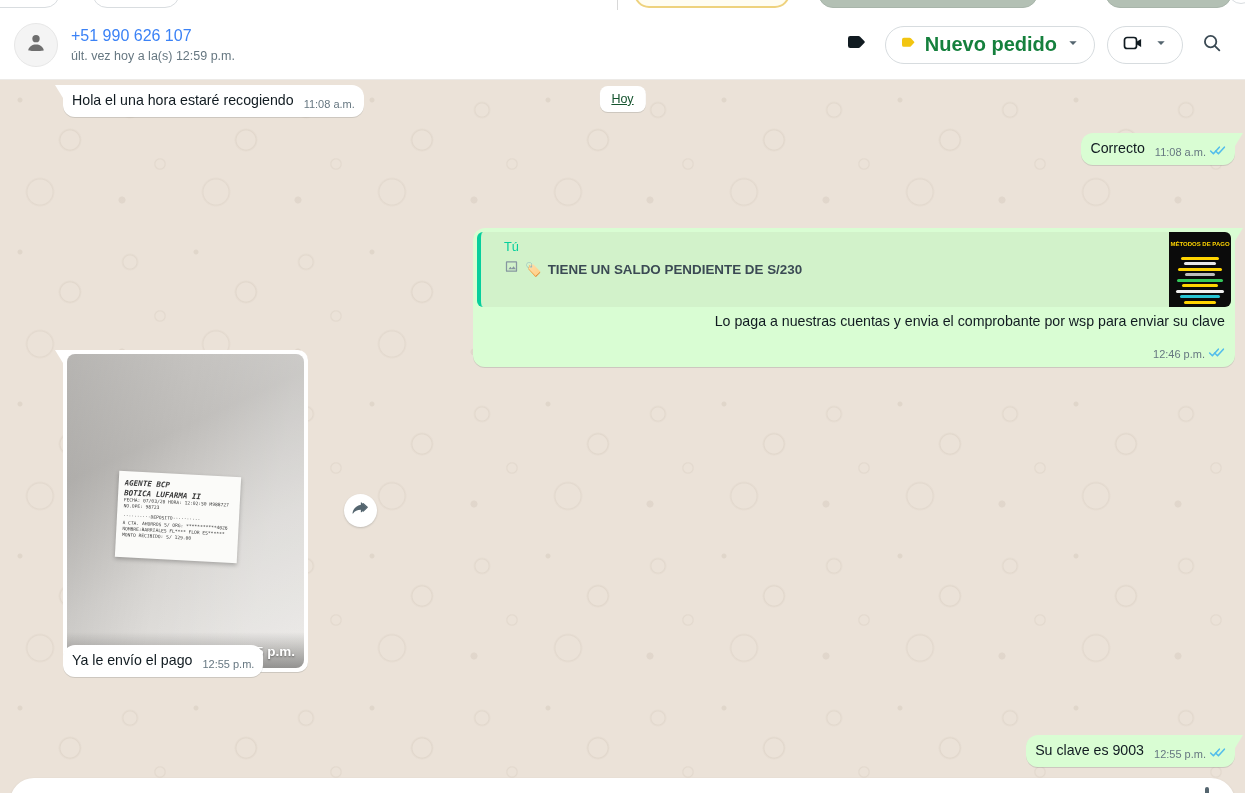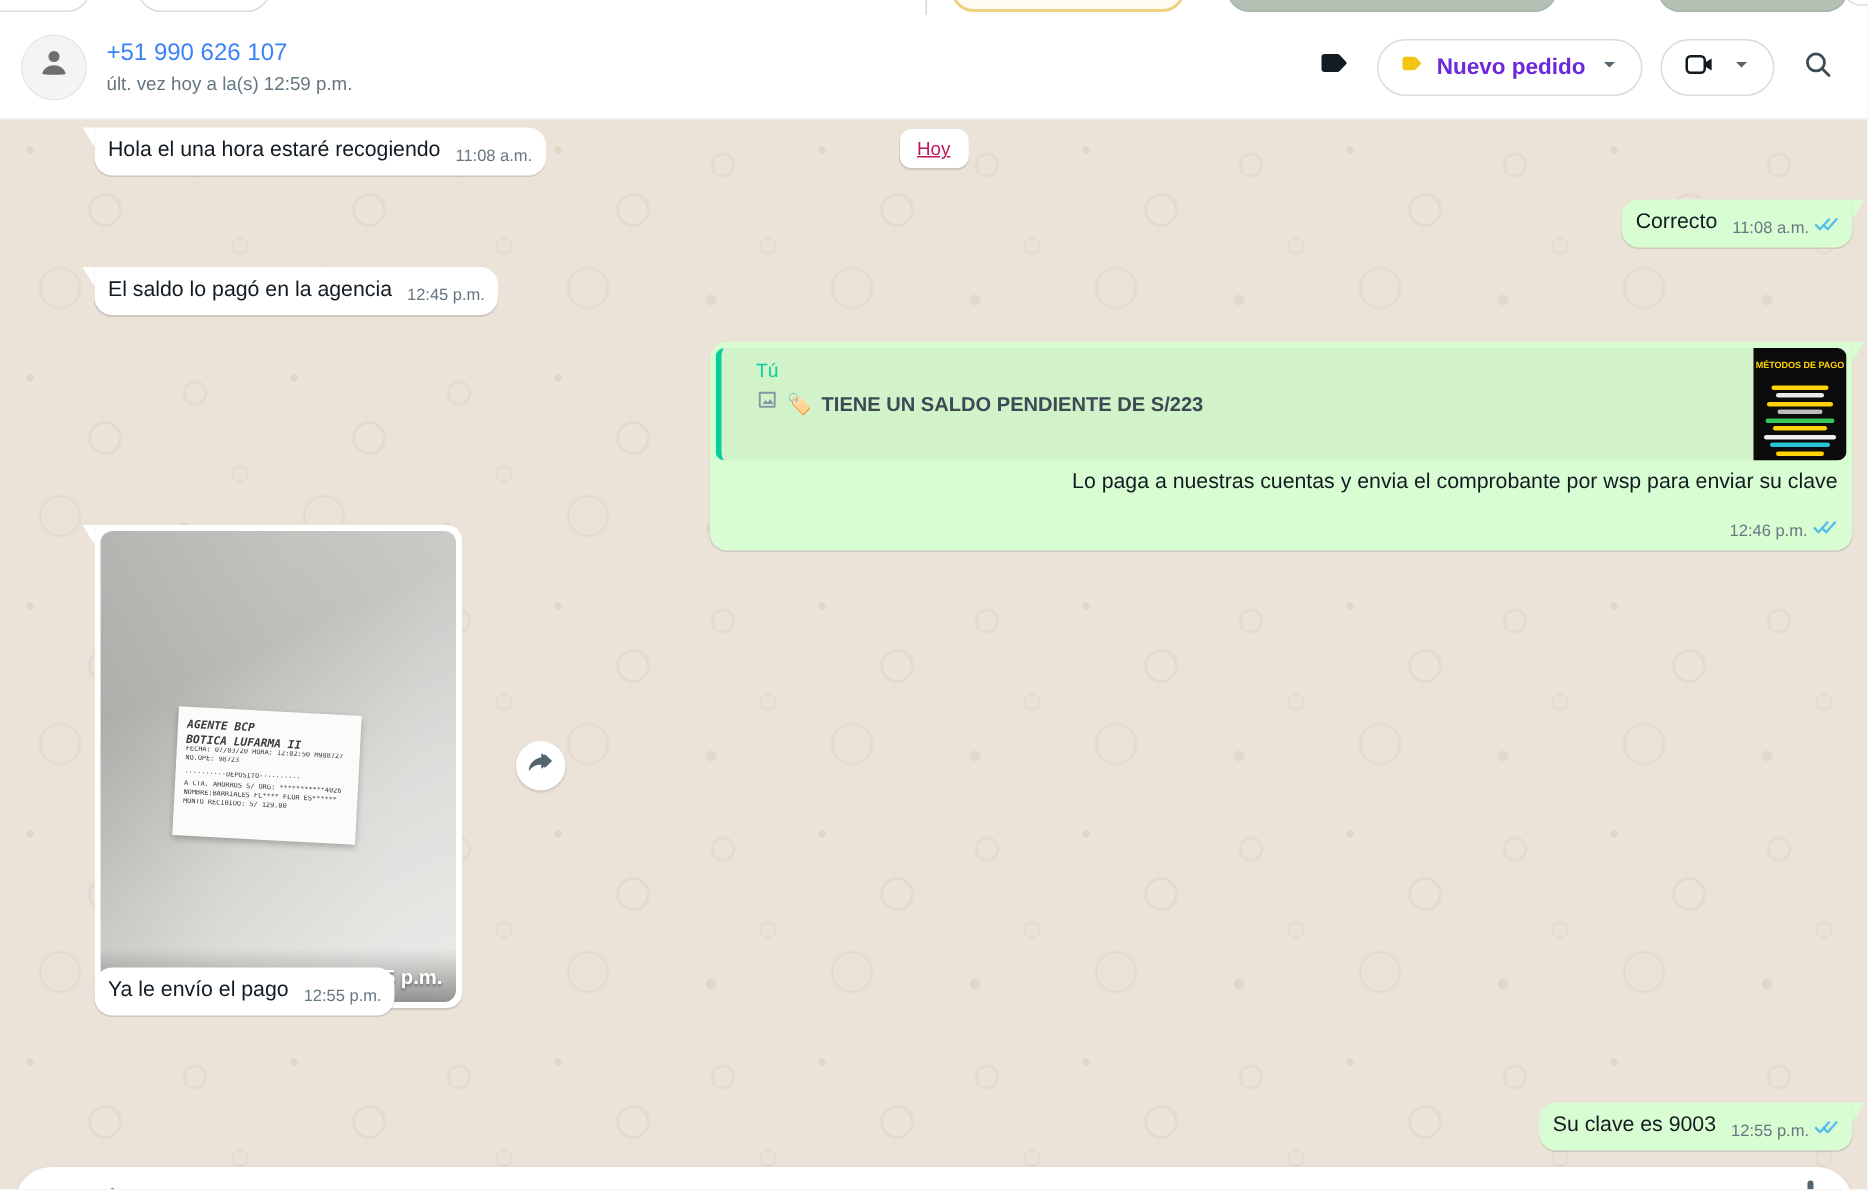--- a/index.html
+++ b/index.html
@@ -24,37 +24,37 @@
   .avatar { width:44px; height:44px; border-radius:50%; background:#f4f4f4; border:1px solid #e7e7e7;
     display:flex; align-items:center; justify-content:center; cursor:pointer; }
   .contact { margin-left:13px; cursor:pointer; }
   .contact .title { font-size:16px; color:#3b82f6; }
   .contact .subtitle { font-size:12.5px; color:#667781; margin-top:4px; }
   .header-actions { margin-left:auto; display:flex; align-items:center; gap:12px; }
   .icon-circle { width:34px; height:34px; border-radius:50%; background:#fff; border:none;
     display:flex; align-items:center; justify-content:center; cursor:pointer; }
   .pill { height:38px; border:1px solid #d7dcdf; border-radius:20px; background:#fff; cursor:pointer;
     display:flex; align-items:center; gap:8px; padding:0 13px; font-family:inherit; }
-  .pill .pill-label { font-size:15px; font-weight:600; color:#6d28d9; }
+  .pill .pill-label { font-size:20px; font-weight:600; color:#15803d; }
   .icon-plain { border:none; background:none; cursor:pointer; display:flex; align-items:center; margin-left:6px; }
 
   
   .chat { position:absolute; top:80px; left:0; right:0; bottom:0; overflow:hidden;
     background-color:#ebe2d8;
     background-image:
       radial-gradient(circle at 20px 20px,  rgba(167,151,132,.16) 2px, transparent 3px),
       radial-gradient(circle at 70px 60px,  transparent 9px,  rgba(167,151,132,.14) 10px, transparent 12px),
       radial-gradient(circle at 130px 30px, transparent 6px,  rgba(167,151,132,.13) 7px,  transparent 9px),
       radial-gradient(circle at 40px 112px, transparent 12px, rgba(167,151,132,.12) 13px, transparent 15px),
       radial-gradient(circle at 122px 120px, rgba(167,151,132,.15) 3px, transparent 4px),
       radial-gradient(circle at 160px 84px, transparent 4px,  rgba(167,151,132,.12) 5px,  transparent 6.5px);
     background-size:176px 152px; }
 
   .date-pill { position:absolute; top:6px; left:50%; transform:translateX(-50%);
-    background:#fff; color:#be185d; font-size:12.5px; padding:6px 12px; border-radius:8px;
+    background:#fff; color:#14532d; font-size:12.5px; padding:6px 12px; border-radius:8px;
     box-shadow:0 1px .5px rgba(11,20,26,.13);text-decoration:underline; }
 
   .msg { position:absolute; }
   .bubble { position:relative; border-radius:12px; box-shadow:0 1px .5px rgba(11,20,26,.13);
     padding:6px 9px 7px 9px; font-size:14.2px; color:#111b21; line-height:19px; }
   .in  .bubble { background:#fff; }
   .out .bubble { background:#d9fdd3; }
   .tail-in  .bubble { border-top-left-radius:0; }
   .tail-in  .bubble::before { content:""; position:absolute; top:0; left:-8px;
     border-top:13px solid #fff; border-left:8px solid transparent; }
@@ -218,44 +218,34 @@
               <svg width="17" height="11" viewBox="0 0 18 12" fill="none" stroke="#53bdeb" stroke-width="1.7" stroke-linecap="round" stroke-linejoin="round">
                 <path d="M1.5 6.6l3 3L11 2.4"></path>
                   <path d="M7 6.6l3 3L16.5 2.4"></path>
               </svg>
             </span>
           </span>
         </div>
       </div>
     </div>
 
-    <div class="msg in tail-in m2">
-      <div class="bubble">
-        <div class="msg-line">
-          <span class="msg-text">El saldo lo pagó en la agencia</span>
-          <span class="meta">
-              <span>12:45 p.m.</span>
-            </span>
-        </div>
-      </div>
-    </div>
 
     <div class="msg out tail-out m3">
       <div class="bubble">
         <div class="quote">
           <div class="quote-body">
             <div class="quote-author">Tú</div>
             <div class="quote-title">
               <span>
                 <svg width="15" height="15" viewBox="0 0 24 24" fill="#8696a0">
                   <path d="M4.5 3.5h15A1.5 1.5 0 0121 5v14a1.5 1.5 0 01-1.5 1.5h-15A1.5 1.5 0 013 19V5a1.5 1.5 0 011.5-1.5zm.5 2v13h14v-13H5zm2 11l3.2-4.2 2.3 2.7 2.8-3.6 3.7 5.1H7z"></path>
                 </svg>
               </span>
               <span>🏷️</span>
-              <span>TIENE UN SALDO PENDIENTE DE S/223</span>
+              <span>TIENE UN SALDO PENDIENTE DE S/230</span>
             </div>
           </div>
           <div class="quote-thumb">
             <span class="thumb-title">MÉTODOS DE PAGO</span>
             <span class="tl" style="width:70%;background:#ffd400"></span>
             <span class="tl" style="width:60%;background:#e8e8e8"></span>
             <span class="tl" style="width:82%;background:#ffd400"></span>
             <span class="tl" style="width:55%;background:#bdbdbd"></span>
             <span class="tl" style="width:85%;background:#35c75a"></span>
             <span class="tl" style="width:65%;background:#ffd400"></span>

